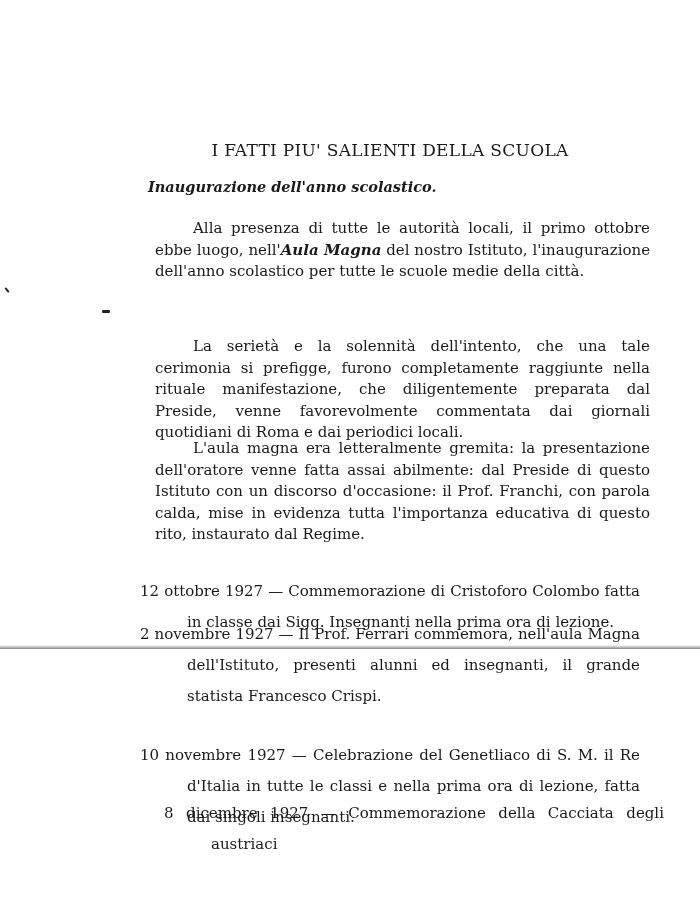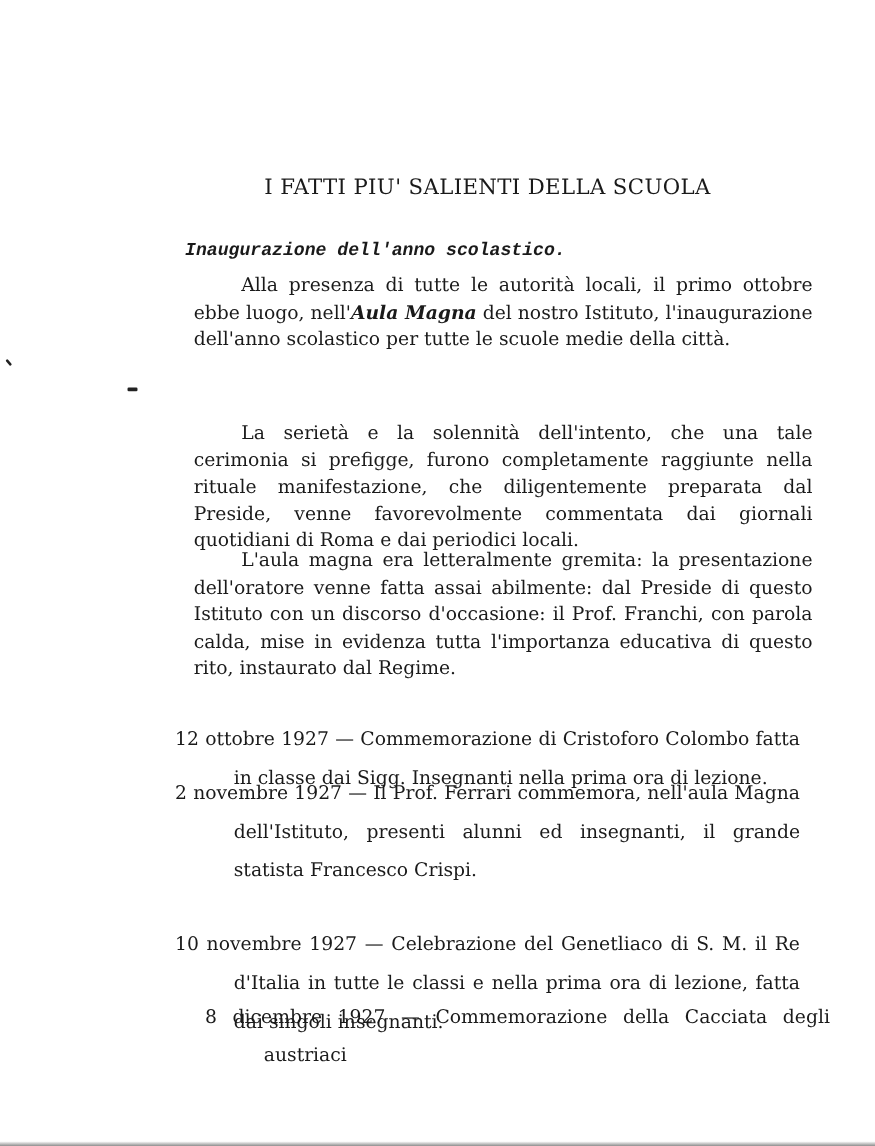--- a/index.html
+++ b/index.html
@@ -1,20 +1,20 @@
 <!DOCTYPE html>
 <html><head>
 <meta charset="utf-8">
 <style>
   html, body { margin: 0; padding: 0; }
   body {
     width: 700px; height: 917px; background: #ffffff; position: relative; overflow: hidden;
     font-family: "DejaVu Serif", "Liberation Serif", serif; color: #1a1a1a;
   }
-  .page { position: absolute; left: 0; top: 0; width: 700px; height: 917px; }
+  .page { position: absolute; left: 0; top: 0; width: 700px; height: 649px; }
   .title {
     position: absolute; top: 140px; left: 0; width: 700px; text-align: center;
     font-size: 17px; letter-spacing: 0.3px; padding-left: 80px; box-sizing: border-box;
   }
   .sec {
     position: absolute; left: 148px; font-style: italic; font-weight: bold; font-size: 14.5px;
   }
   .para {
     position: absolute; left: 145px; width: 495px; font-size: 15px; line-height: 21.5px;
     text-align: justify; margin: 10px;
@@ -30,21 +30,21 @@
     background: linear-gradient(#fff, #555); opacity: 0.7; }
   .speck { position: absolute; background: #222; border-radius: 1px; }
 </style>
 </head>
 <body>
 
 <div class="page">
 
   <div class="title">I FATTI PIU' SALIENTI DELLA SCUOLA</div>
 
-  <div class="sec" style="top:193px;font-family:Liberation Mono, monospace;">Inaugurazione dell'anno scolastico.</div>
+  <div class="sec" style="top:178px;">Inaugurazione dell'anno scolastico.</div>
 
   <p class="para" style="top:208px;"><span class="ind"></span><span>Alla presenza di tutte le autorità locali, il primo ottobre ebbe luogo, nell'</span><span class="em">Aula Magna</span><span> del nostro Istituto, l'inaugurazione dell'anno scolastico per tutte le scuole medie della città.</span></p>
 
 
   <p class="para" style="top:326px;"><span class="ind"></span><span>La serietà e la solennità dell'intento, che una tale cerimonia si prefigge, furono completamente raggiunte nella rituale manifestazione, che diligentemente preparata dal Preside, venne favorevolmente commentata dai giornali quotidiani di Roma e dai periodici locali.</span></p>
 
   <p class="para" style="top:428px;"><span class="ind"></span><span>L'aula magna era letteralmente gremita: la presentazione dell'oratore venne fatta assai abilmente: dal Preside di questo Istituto con un discorso d'occasione: il Prof. Franchi, con parola calda, mise in evidenza tutta l'importanza educativa di questo rito, instaurato dal Regime.</span></p>
 
 
   <p class="entry" style="top:576px;"><span>12 ottobre 1927</span> <span>—</span> <span>Commemorazione di Cristoforo Colombo fatta in classe dai Sigg. Insegnanti nella prima ora di lezione.</span></p>

